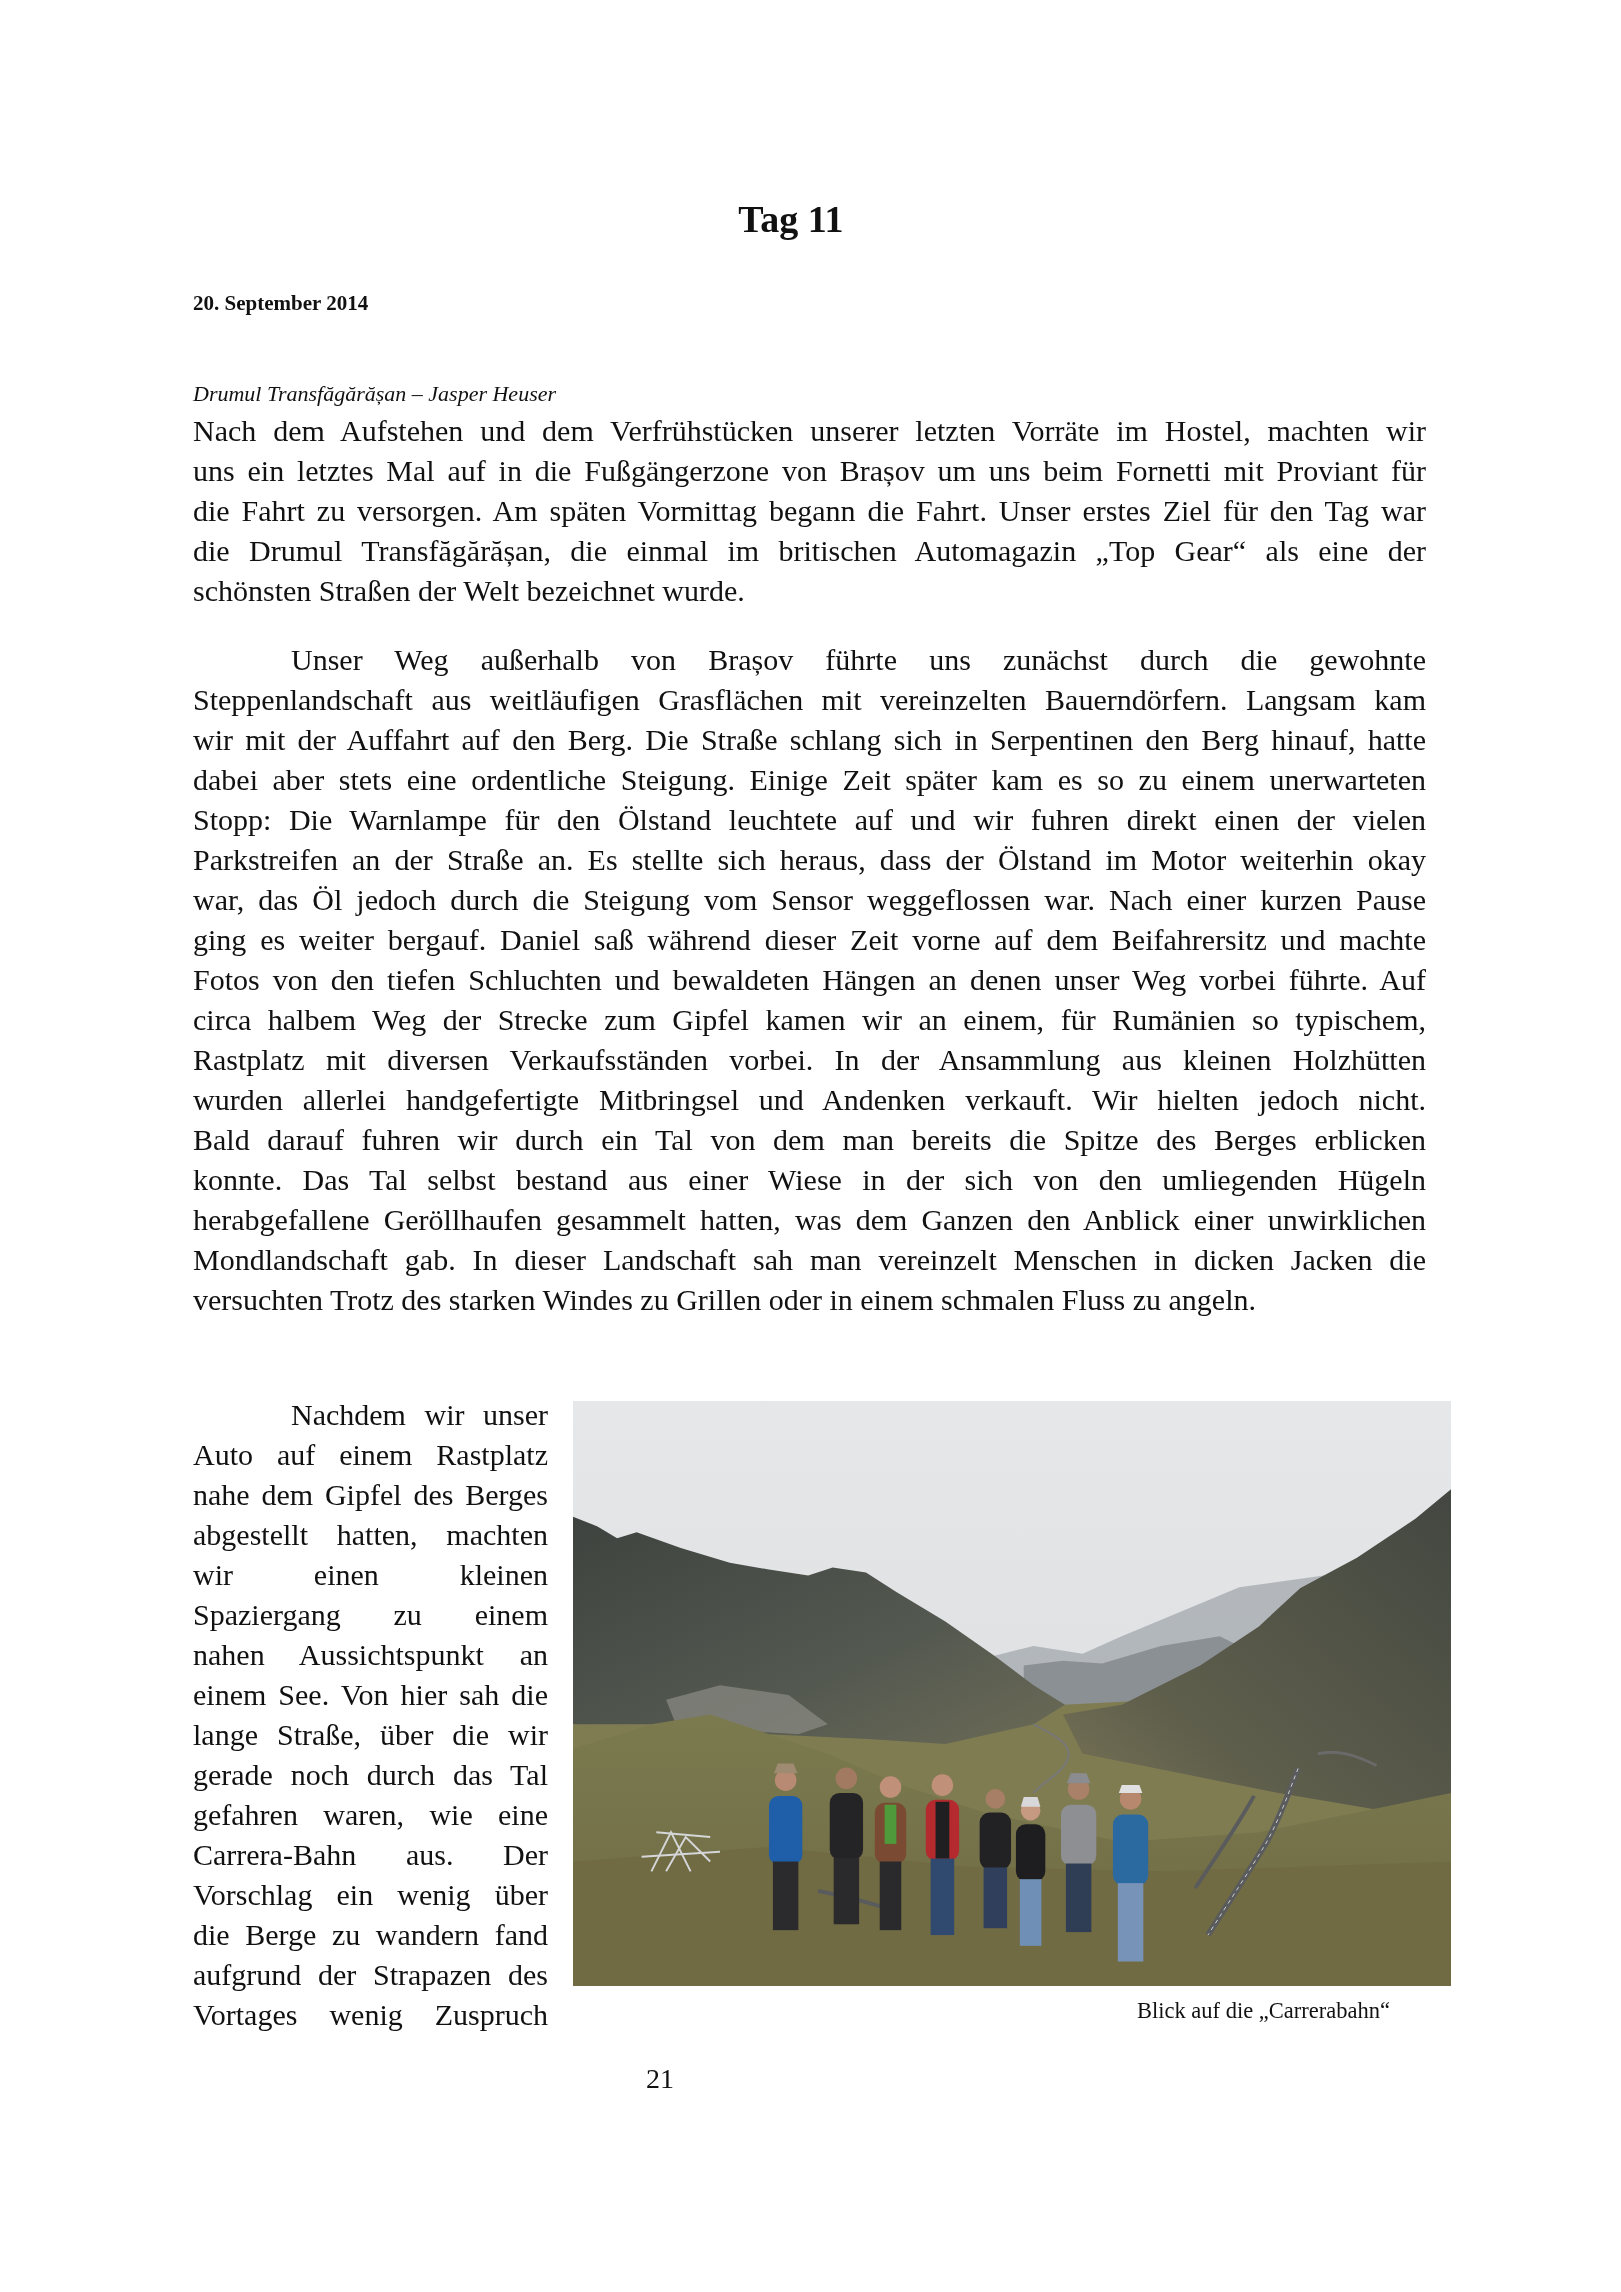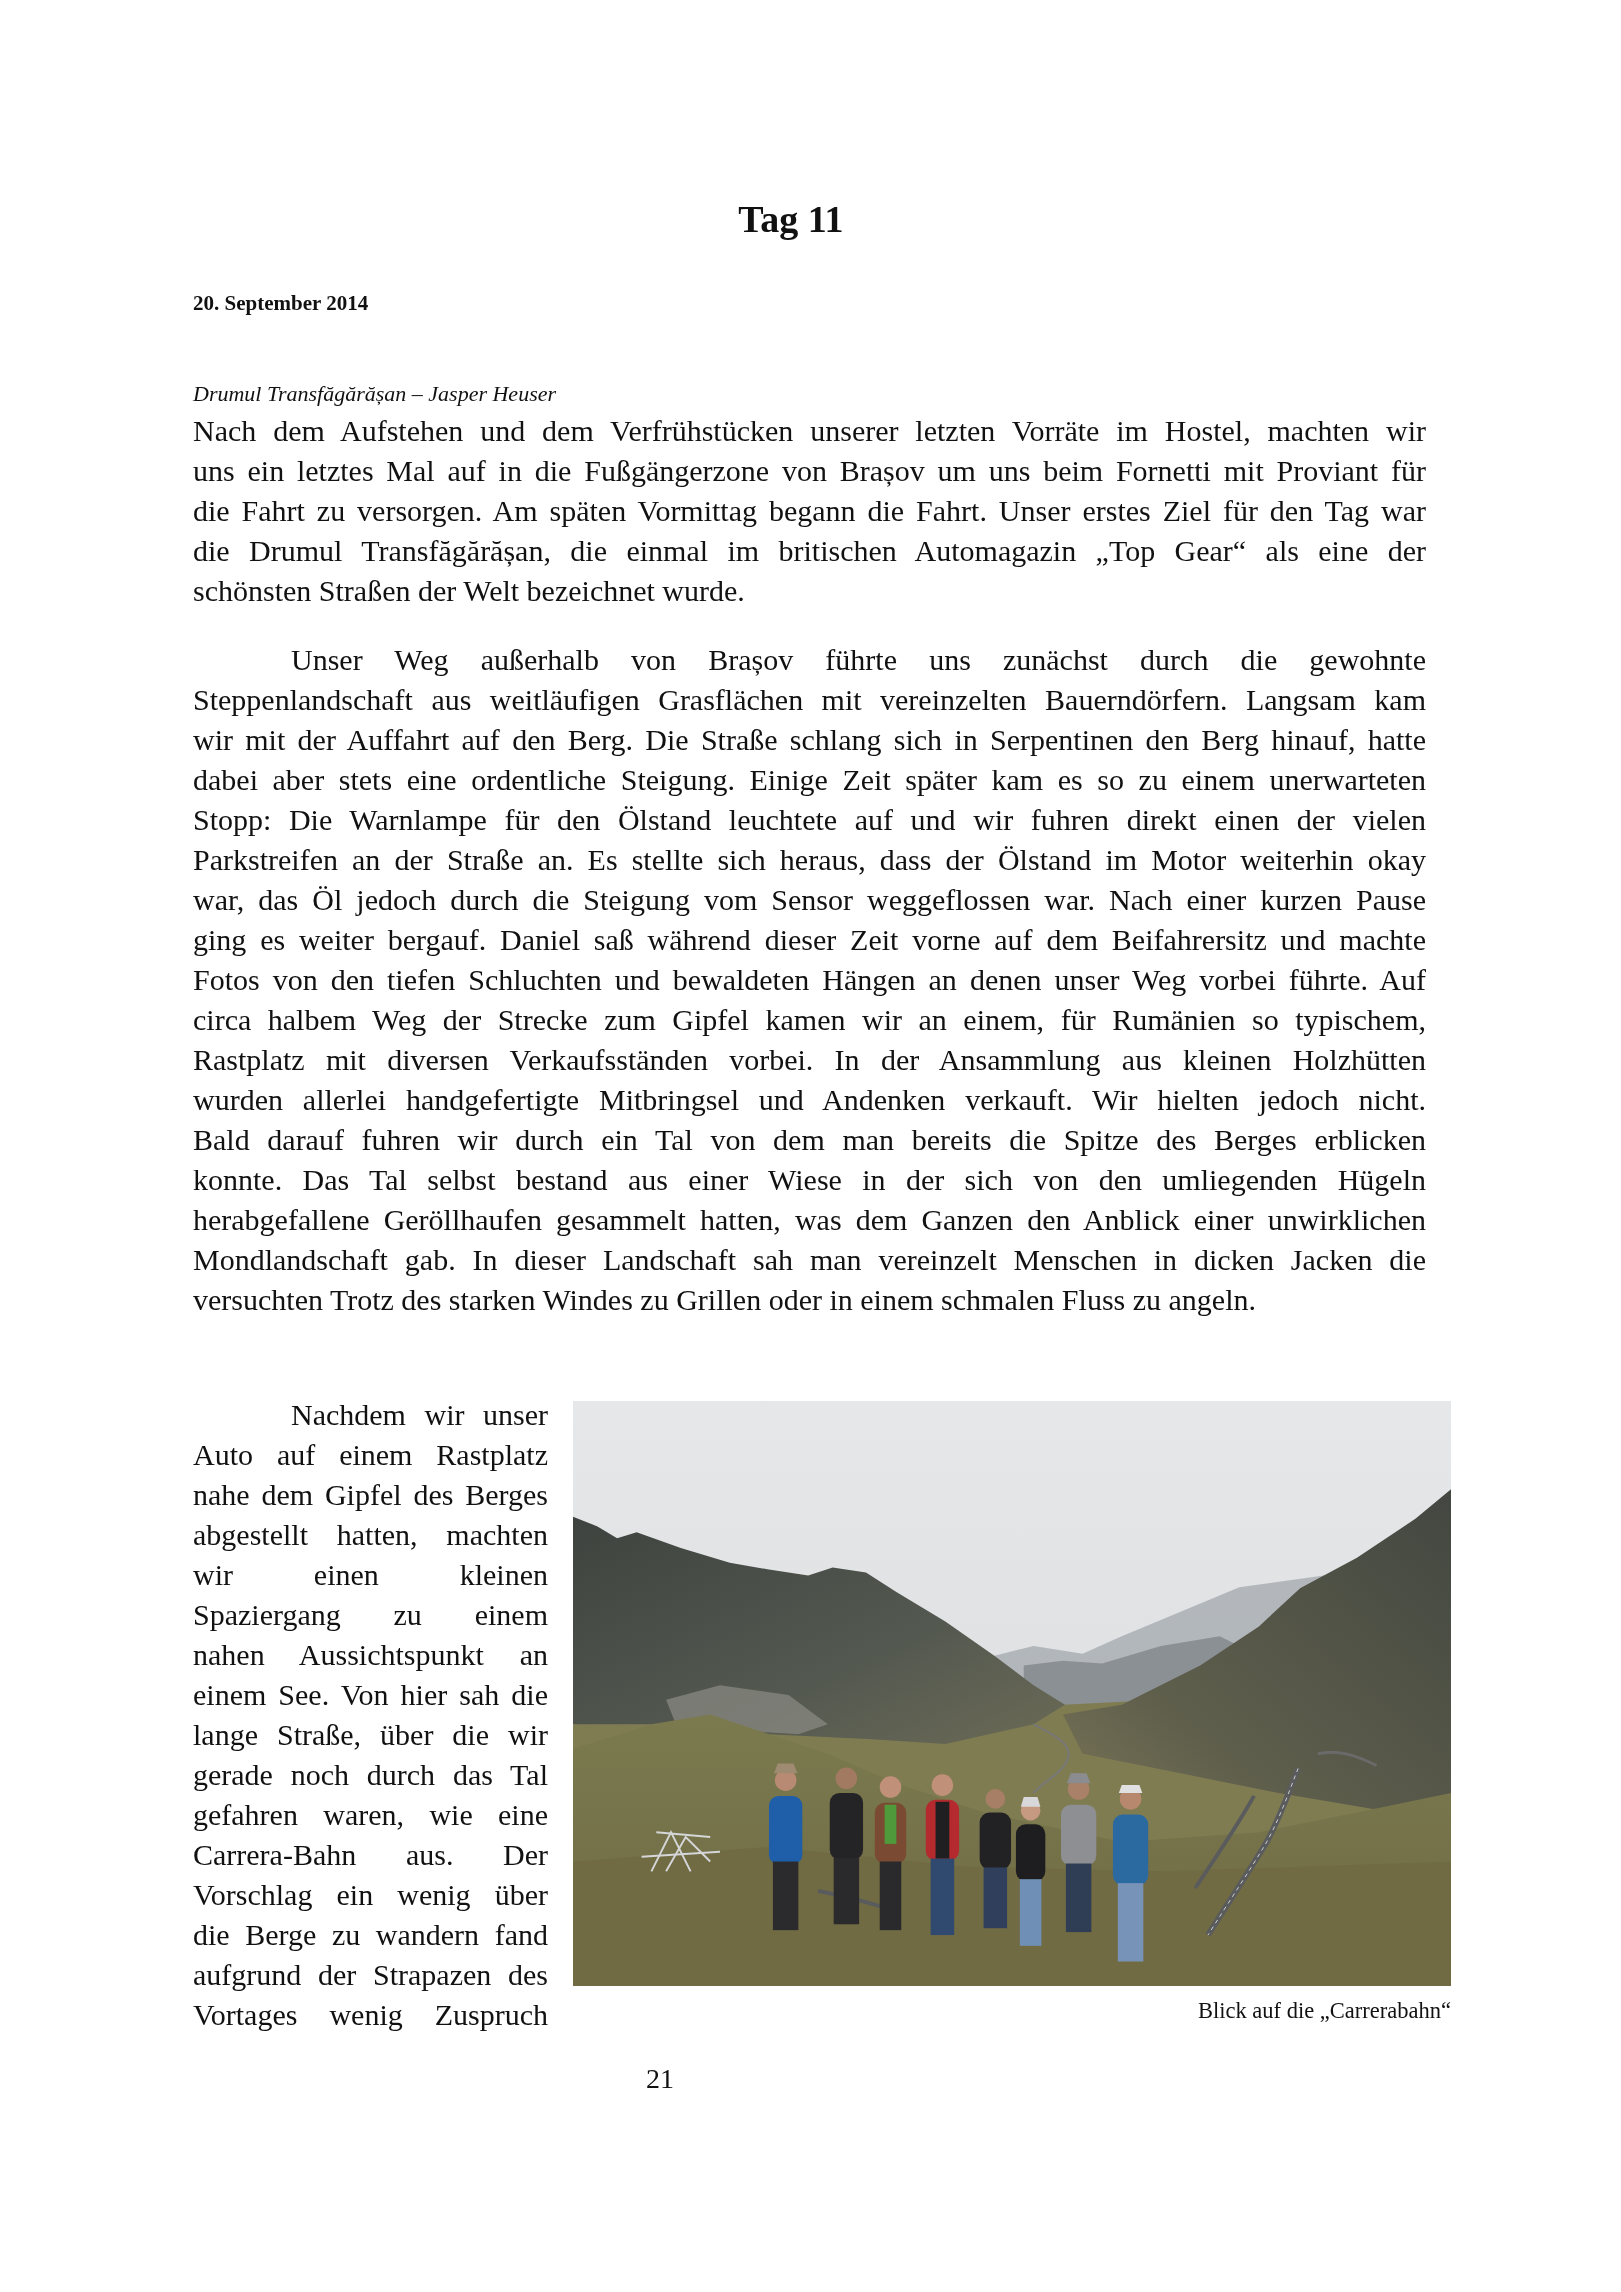--- a/index.html
+++ b/index.html
@@ -8,21 +8,21 @@
   .day-title { left: 0; width: 1582px; top: 198px; text-align: center; font-weight: bold; font-size: 38px; line-height: 43px; }
   .date-title { left: 193px; top: 282px; font-weight: bold; font-size: 21px; line-height: 43px; white-space: nowrap; }
   .subtitle { left: 193px; top: 372px; font-style: italic; font-size: 22px; line-height: 43px; white-space: nowrap; }
   .para { left: 193px; width: 1233px; font-size: 30px; }
   .line { display: block; height: 40px; line-height: 40px; white-space: nowrap; text-align: justify; text-align-last: justify; overflow: visible; }
   .line.last { text-align: left; text-align-last: left; }
   .line.indent { padding-left: 98px; }
   .col { left: 193px; width: 355px; font-size: 30px; }
   .photo { left: 573px; top: 1401px; width: 878px; height: 585px; overflow: hidden; background: #e3e4e6; }
   .photo svg { display: block; }
-  .caption { left: 1137px; top: 1995px; width: 314px; text-align: right; font-size: 22.5px; line-height: 31px; white-space: nowrap; }
+  .caption { left: 1137px; top: 1995px; width: 314px; text-align: left; font-size: 22.5px; line-height: 31px; white-space: nowrap; }
   .page-number { left: 0; width: 1320px; top: 2061px; text-align: center; font-size: 28px; line-height: 35px; }
 </style>
 </head>
 <body>
 
 <div class="abs day-title">Tag 11</div>
 <div class="abs date-title">20. September 2014</div>
 <div class="abs subtitle">Drumul Transfăgărășan – Jasper Heuser</div>
 
 <div class="abs para" style="top:411px;">

